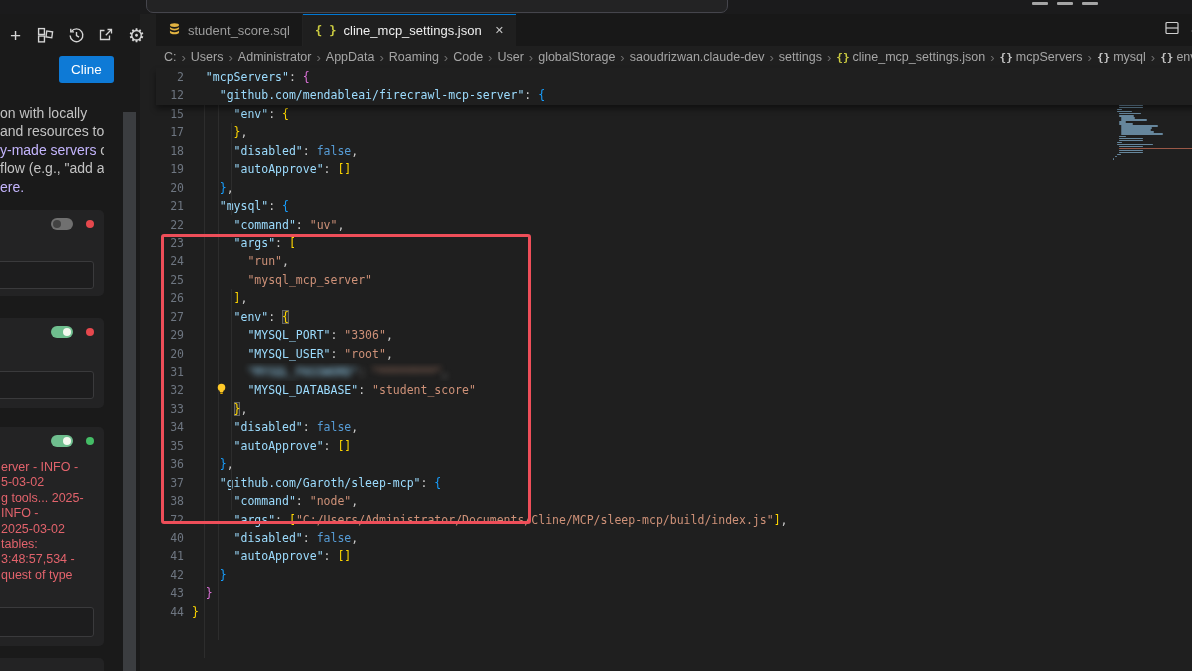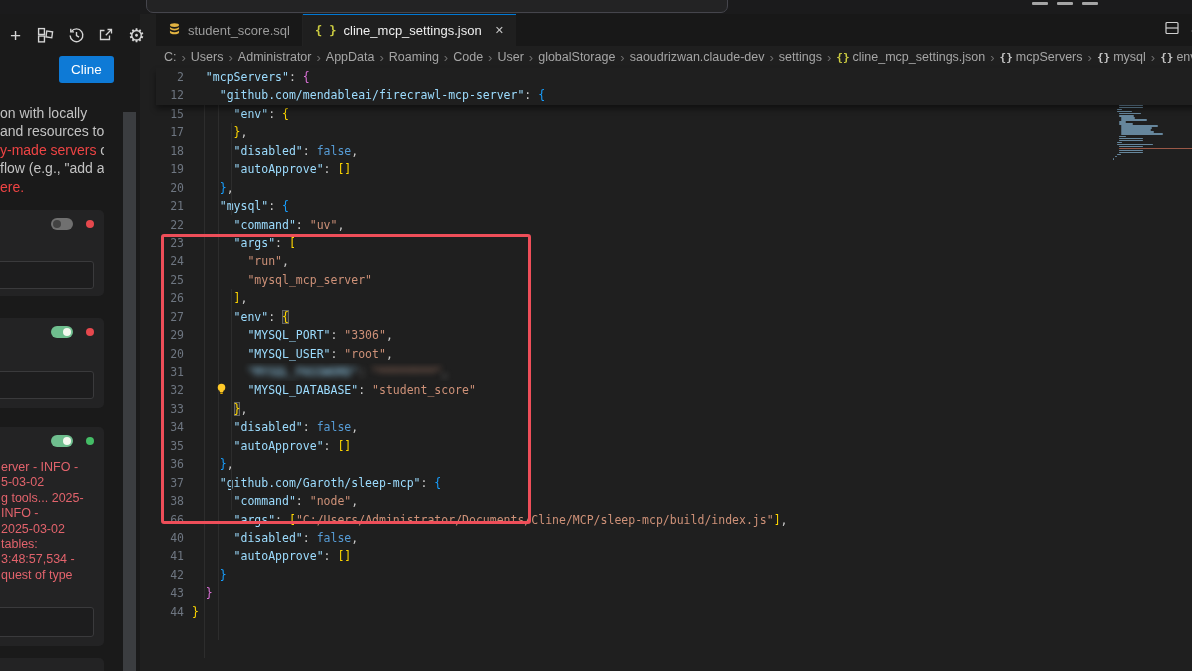--- a/index.html
+++ b/index.html
@@ -12,21 +12,21 @@
                border:1px solid #45454c;border-radius:0 0 7px 7px}
   .win-dash{position:absolute;top:2px;height:3px;width:16px;background:#bdbdbd;border-radius:1px;opacity:.85}
 
   
   #sidebar{position:absolute;left:0;top:14px;width:140px;height:657px;background:#1a1a1a}
   #sidebar-toolbar{position:absolute;left:0;top:6px;width:140px;height:30px;display:flex;align-items:center;gap:11px;padding-left:6px;color:#d4d4d4}
   .tool-ic{width:20px;height:20px;display:flex;align-items:center;justify-content:center;font-size:19px;line-height:1}
   #done-btn{position:absolute;left:59px;top:42px;width:55px;height:27px;background:#0e7ad6;color:#fff;
             border:none;border-radius:3px;font-size:13.5px;font-family:"Liberation Sans",sans-serif}
   #mcp-desc{position:absolute;left:0;top:90px;width:104px;font-size:14px;line-height:18.4px;color:#c3c3c3;white-space:nowrap;overflow:hidden}
-  .link{color:#ef4444}
+  .link{color:#c4b5fd}
   #sidebar-scrollbar{position:absolute;left:123px;top:98px;width:13px;height:559px;background:#3b3d40}
 
   .server-card{position:absolute;left:-12px;width:116px;background:#232324;border-radius:5px}
   .toggle{position:absolute;right:31px;top:8px;width:22px;height:12px;border-radius:7px;background:#707070}
   .toggle .knob{position:absolute;top:2px;left:2px;width:8px;height:8px;border-radius:50%;background:#424242}
   .toggle.on{background:#6fbe8e}
   .toggle.on .knob{left:auto;right:2px;background:#f4f8ef}
   .dot{position:absolute;right:10px;top:10px;width:8px;height:8px;border-radius:50%}
   .dot.red{background:#e5484d}
   .dot.green{background:#44bd66}
@@ -274,21 +274,21 @@
         <div class="code-line"><span class="gut">29</span><span class="lc"><span class="tk p">        </span><span class="tk k">"MYSQL_PORT"</span><span class="tk p">: </span><span class="tk s">"3306"</span><span class="tk p">,</span></span></div>
         <div class="code-line"><span class="gut">20</span><span class="lc"><span class="tk p">        </span><span class="tk k">"MYSQL_USER"</span><span class="tk p">: </span><span class="tk s">"root"</span><span class="tk p">,</span></span></div>
         <div class="code-line"><span class="gut">31</span><span class="lc"><span class="tk p">        </span><span class="tk k blur">"MYSQL_PASSWORD"</span><span class="tk p blur">: </span><span class="tk s blur">"********"</span><span class="tk p blur">,</span></span></div>
         <div class="code-line"><span class="gut">32</span><span class="lc"><span class="tk p">        </span><span class="tk k">"MYSQL_DATABASE"</span><span class="tk p">: </span><span class="tk s">"student_score"</span></span></div>
         <div class="code-line"><span class="gut">33</span><span class="lc"><span class="tk p">      </span><span class="tk b1 bm">}</span><span class="tk p">,</span></span></div>
         <div class="code-line"><span class="gut">34</span><span class="lc"><span class="tk p">      </span><span class="tk k">"disabled"</span><span class="tk p">: </span><span class="tk kw">false</span><span class="tk p">,</span></span></div>
         <div class="code-line"><span class="gut">35</span><span class="lc"><span class="tk p">      </span><span class="tk k">"autoApprove"</span><span class="tk p">: </span><span class="tk b1">[</span><span class="tk b1">]</span></span></div>
         <div class="code-line"><span class="gut">36</span><span class="lc"><span class="tk p">    </span><span class="tk b3">}</span><span class="tk p">,</span></span></div>
         <div class="code-line"><span class="gut">37</span><span class="lc"><span class="tk p">    </span><span class="tk k">"github.com/Garoth/sleep-mcp"</span><span class="tk p">: </span><span class="tk b3">{</span></span></div>
         <div class="code-line"><span class="gut">38</span><span class="lc"><span class="tk p">      </span><span class="tk k">"command"</span><span class="tk p">: </span><span class="tk s">"node"</span><span class="tk p">,</span></span></div>
-        <div class="code-line"><span class="gut">66</span><span class="lc"><span class="tk p">      </span><span class="tk k">"args"</span><span class="tk p">: </span><span class="tk b1">[</span><span class="tk s">"C:/Users/Administrator/Documents/Cline/MCP/sleep-mcp/build/index.js"</span><span class="tk b1">]</span><span class="tk p">,</span></span></div>
+        <div class="code-line"><span class="gut">72</span><span class="lc"><span class="tk p">      </span><span class="tk k">"args"</span><span class="tk p">: </span><span class="tk b1">[</span><span class="tk s">"C:/Users/Administrator/Documents/Cline/MCP/sleep-mcp/build/index.js"</span><span class="tk b1">]</span><span class="tk p">,</span></span></div>
         <div class="code-line"><span class="gut">40</span><span class="lc"><span class="tk p">      </span><span class="tk k">"disabled"</span><span class="tk p">: </span><span class="tk kw">false</span><span class="tk p">,</span></span></div>
         <div class="code-line"><span class="gut">41</span><span class="lc"><span class="tk p">      </span><span class="tk k">"autoApprove"</span><span class="tk p">: </span><span class="tk b1">[</span><span class="tk b1">]</span></span></div>
         <div class="code-line"><span class="gut">42</span><span class="lc"><span class="tk p">    </span><span class="tk b3">}</span></span></div>
         <div class="code-line"><span class="gut">43</span><span class="lc"><span class="tk p">  </span><span class="tk b2">}</span></span></div>
         <div class="code-line"><span class="gut">44</span><span class="lc"><span class="tk b1">}</span></span></div>
       </div>
 
     <div id="lightbulb">
       <svg width="13" height="14" viewBox="0 0 16 16">
         <circle cx="8" cy="6" r="4.6" fill="#ffca28"></circle>

